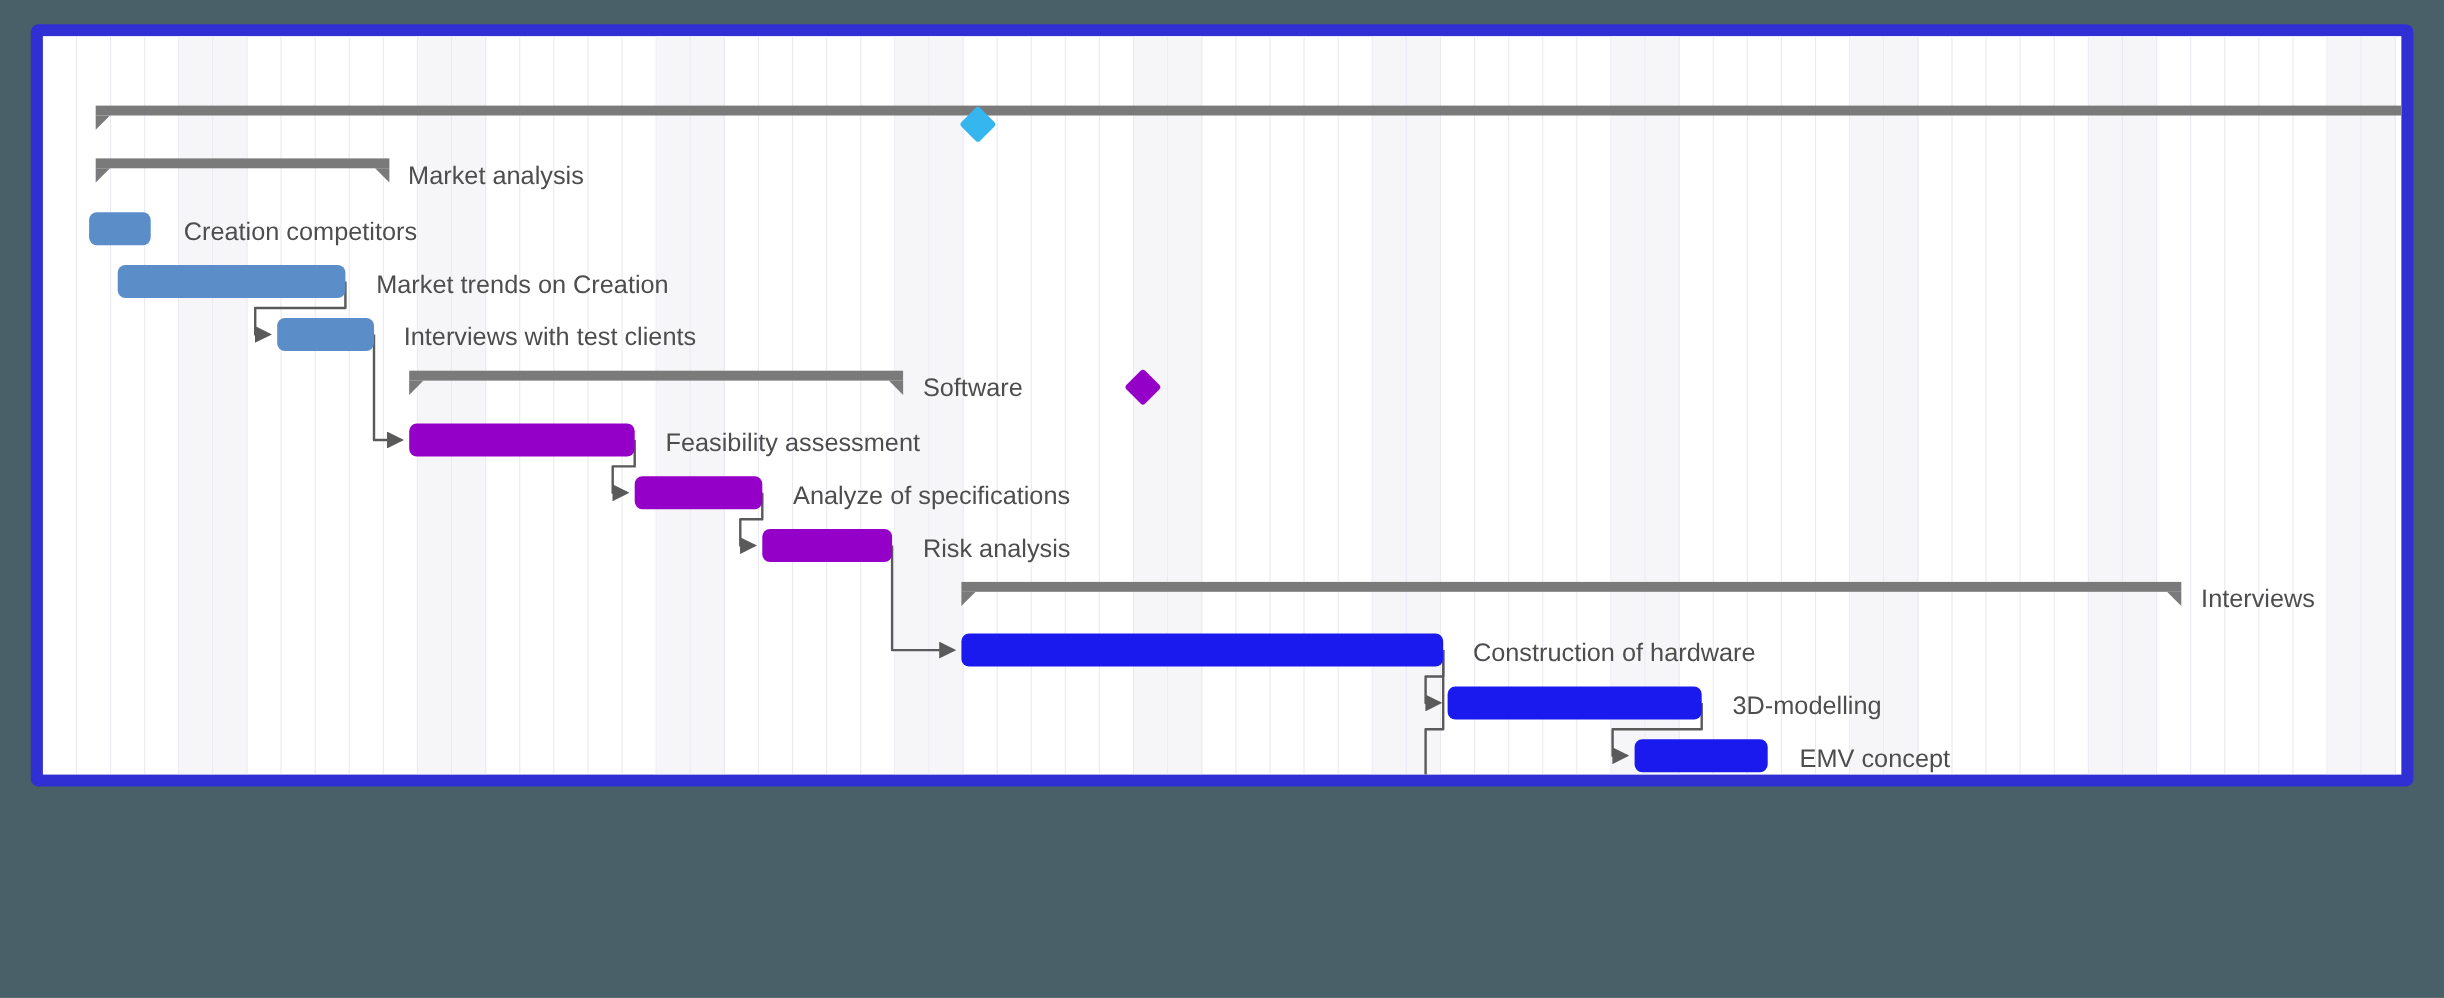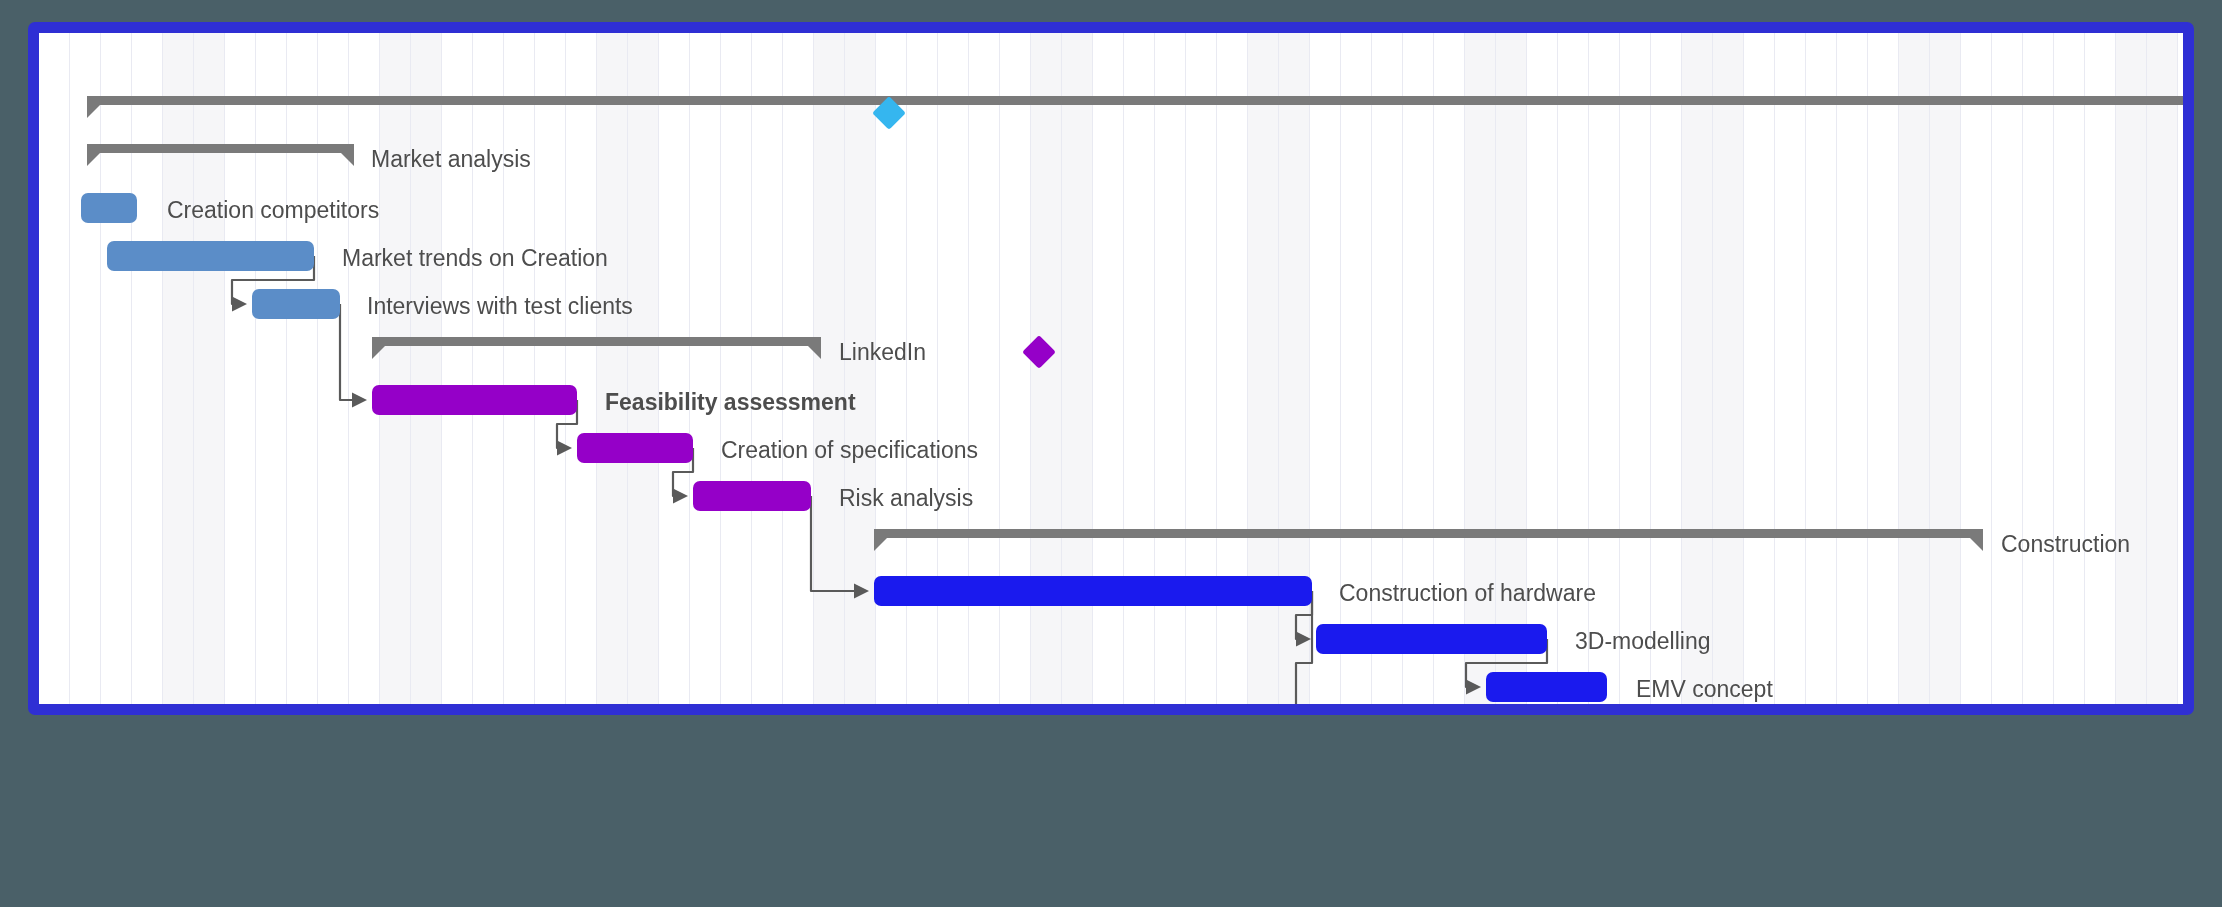--- a/index.html
+++ b/index.html
@@ -207,33 +207,33 @@
       <div class="row-label" style="left: 128px; top: 166px;">Creation competitors</div>
       <div class="task-bar" style="left: 68px; top: 208px; width: 207px; background: rgb(91, 141, 200);"></div>
       <div class="row-label" style="left: 303px; top: 214px;">Market trends on Creation</div>
       <div class="task-bar" style="left: 213px; top: 256px; width: 88px; background: rgb(91, 141, 200);"></div>
       <div class="row-label" style="left: 328px; top: 262px;">Interviews with test clients</div>
       <div style="position: absolute; left: 333px; top: 304px; width: 449px; height: 22px;">
         <div class="summary-bar" style="left: 0px; top: 0px; width: 100%; background: rgb(122, 122, 122);"></div>
         <div class="summary-cap left" style="border-top-color: rgb(122, 122, 122);"></div>
         <div class="summary-cap right" style="border-top-color: rgb(122, 122, 122);"></div>
       </div>
-      <div class="row-label" style="left: 800px; top: 308px;">LinkedIn</div>
+      <div class="row-label" style="left: 800px; top: 308px;">Software</div>
       <div class="task-bar" style="left: 333px; top: 352px; width: 205px; background: rgb(149, 0, 200);"></div>
-      <div class="row-label" style="left: 566px; top: 358px; font-weight: bold;">Feasibility assessment</div>
+      <div class="row-label" style="left: 566px; top: 358px;">Feasibility assessment</div>
       <div class="task-bar" style="left: 538px; top: 400px; width: 116px; background: rgb(149, 0, 200);"></div>
-      <div class="row-label" style="left: 682px; top: 406px;">Creation of specifications</div>
+      <div class="row-label" style="left: 682px; top: 406px;">Analyze of specifications</div>
       <div class="task-bar" style="left: 654px; top: 448px; width: 118px; background: rgb(149, 0, 200);"></div>
       <div class="row-label" style="left: 800px; top: 454px;">Risk analysis</div>
       <div style="position: absolute; left: 835px; top: 496px; width: 1109px; height: 22px;">
         <div class="summary-bar" style="left: 0px; top: 0px; width: 100%; background: rgb(122, 122, 122);"></div>
         <div class="summary-cap left" style="border-top-color: rgb(122, 122, 122);"></div>
         <div class="summary-cap right" style="border-top-color: rgb(122, 122, 122);"></div>
       </div>
-      <div class="row-label" style="left: 1962px; top: 500px;">Construction</div>
+      <div class="row-label" style="left: 1962px; top: 500px;">Interviews</div>
       <div class="task-bar" style="left: 835px; top: 543px; width: 438px; background: rgb(26, 26, 238);"></div>
       <div class="row-label" style="left: 1300px; top: 549px;">Construction of hardware</div>
       <div class="task-bar" style="left: 1277px; top: 591px; width: 231px; background: rgb(26, 26, 238);"></div>
       <div class="row-label" style="left: 1536px; top: 597px;">3D-modelling</div>
       <div class="task-bar" style="left: 1447px; top: 639px; width: 121px; background: rgb(26, 26, 238);"></div>
       <div class="row-label" style="left: 1597px; top: 645px;">EMV concept</div>
       <div class="task-bar" style="left: 1277px; top: 687px; width: 667px; background: rgb(26, 26, 238);"></div>
       <div class="row-label" style="left: 1962px; top: 693px;">Development Software</div>
       <div style="position: absolute; left: 2104px; top: 735px; width: 62px; height: 22px;">
         <div class="summary-bar" style="left: 0px; top: 0px; width: 100%; background: rgb(122, 122, 122);"></div>

